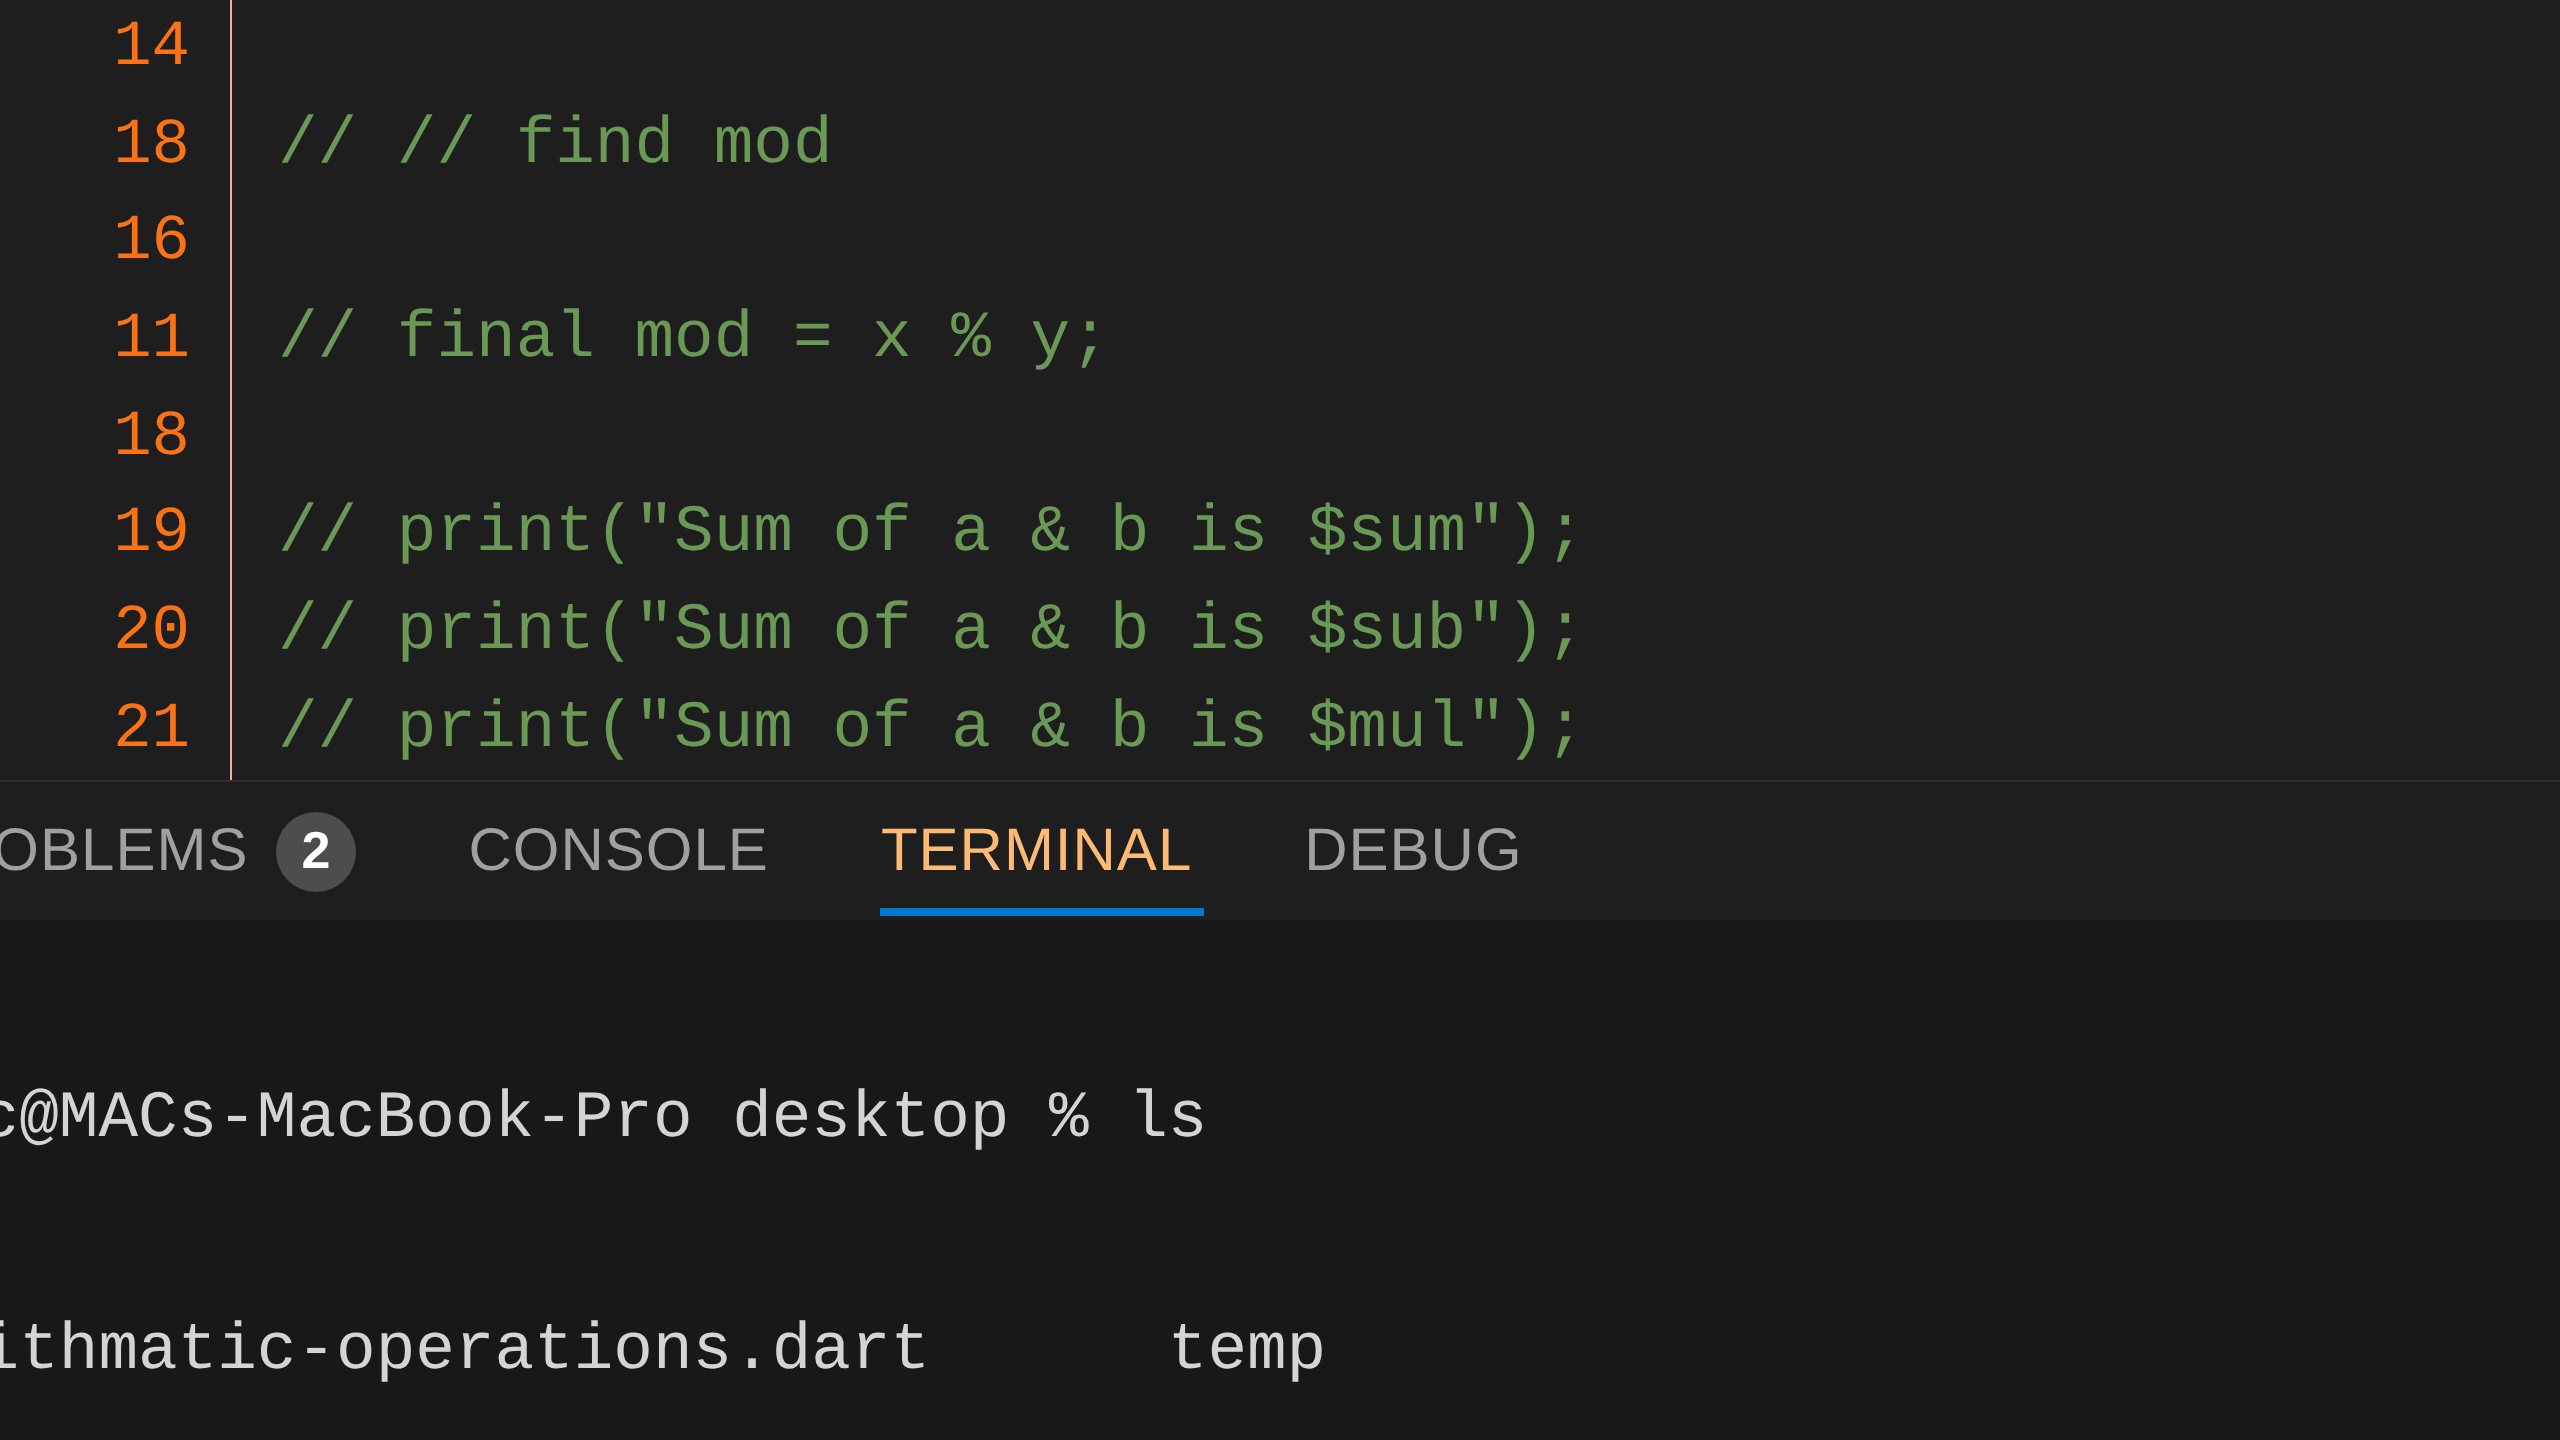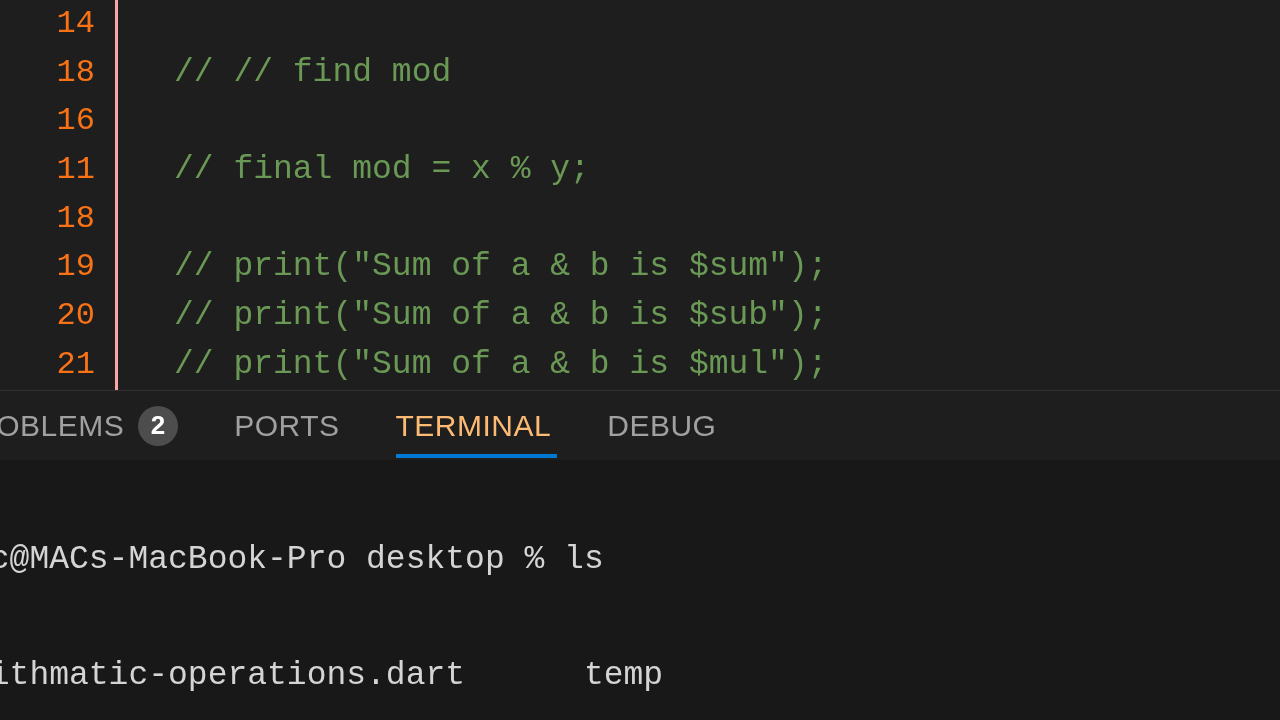--- a/index.html
+++ b/index.html
@@ -1,20 +1,20 @@
 <!DOCTYPE html>
 <html><head>
 <meta charset="utf-8">
 <style>
   * { margin: 0; padding: 0; box-sizing: border-box; }
   html, body { width: 1280px; height: 720px; overflow: hidden; background: #1e1e1e; font-family: Menlo, Consolas, "Courier New", monospace; }
   .editor-area { display: flex; height: 390px; background: #1e1e1e; }
   .gutter { width: 115px; background: #1e1e1e; color: #f97316; font-size: 32px; text-align: right; padding-right: 20px; display: flex; flex-direction: column; }
   .gutter-line { height: 48.7px; line-height: 48.7px; }
-  .code-col { flex: 1; padding-left: 56px; border-left: 3px solid #fca5a5; }
+  .code-col { flex: 1; padding-left: 23px; border-left: 1px solid #fca5a5; }
   .code-line { height: 48.7px; line-height: 48.7px; font-size: 33px; white-space: pre; }
   .cm-comment { color: #6a9955; }
   .panel-tabs { height: 70px; background: #1e1e1e; display: flex; align-items: center; gap: 56px; padding-left: 0; font-family: -apple-system, "Segoe UI", sans-serif; font-size: 30px; color: #a0a0a0; border-top: 1px solid #303030; letter-spacing: 0.5px; overflow: hidden; }
   .tab { position: relative; cursor: pointer; display: flex; align-items: center; gap: 14px; height: 100%; }
   .tab.active { color: #fdba74; }
   .tab.active::after { content: ""; position: absolute; left: 0; right: -6px; bottom: 2px; height: 4px; background: #0078d4; }
   .badge { background: #4d4d4d; color: #fff; border-radius: 50%; width: 40px; height: 40px; display: inline-flex; align-items: center; justify-content: center; font-size: 26px; font-weight: 600; }
   .tab-problems { margin-left: -26px; }
   .terminal { background: #181818; color: #d4d4d4; font-size: 33px; line-height: 38.5px; padding-top: 4px; height: calc(720px - 390px - 70px); overflow: hidden; white-space: pre; margin-left: -30px; }
   .term-line { height: 38.5px; }
@@ -44,21 +44,21 @@
     <div class="code-line cm-comment">// print("Sum of a &amp; b is $mul");</div>
   </div>
 </div>
 
 <div class="panel-tabs">
   <div class="tab tab-problems">
     <span>ROBLEMS</span>
     <span class="badge">2</span>
   </div>
   <div class="tab">
-    <span>PORTS</span>
+    <span>CONSOLE</span>
   </div>
   <div class="tab active">
     <span>TERMINAL</span>
   </div>
   <div class="tab">
     <span>DEBUG</span>
   </div>
 </div>
 
 <div class="terminal">

